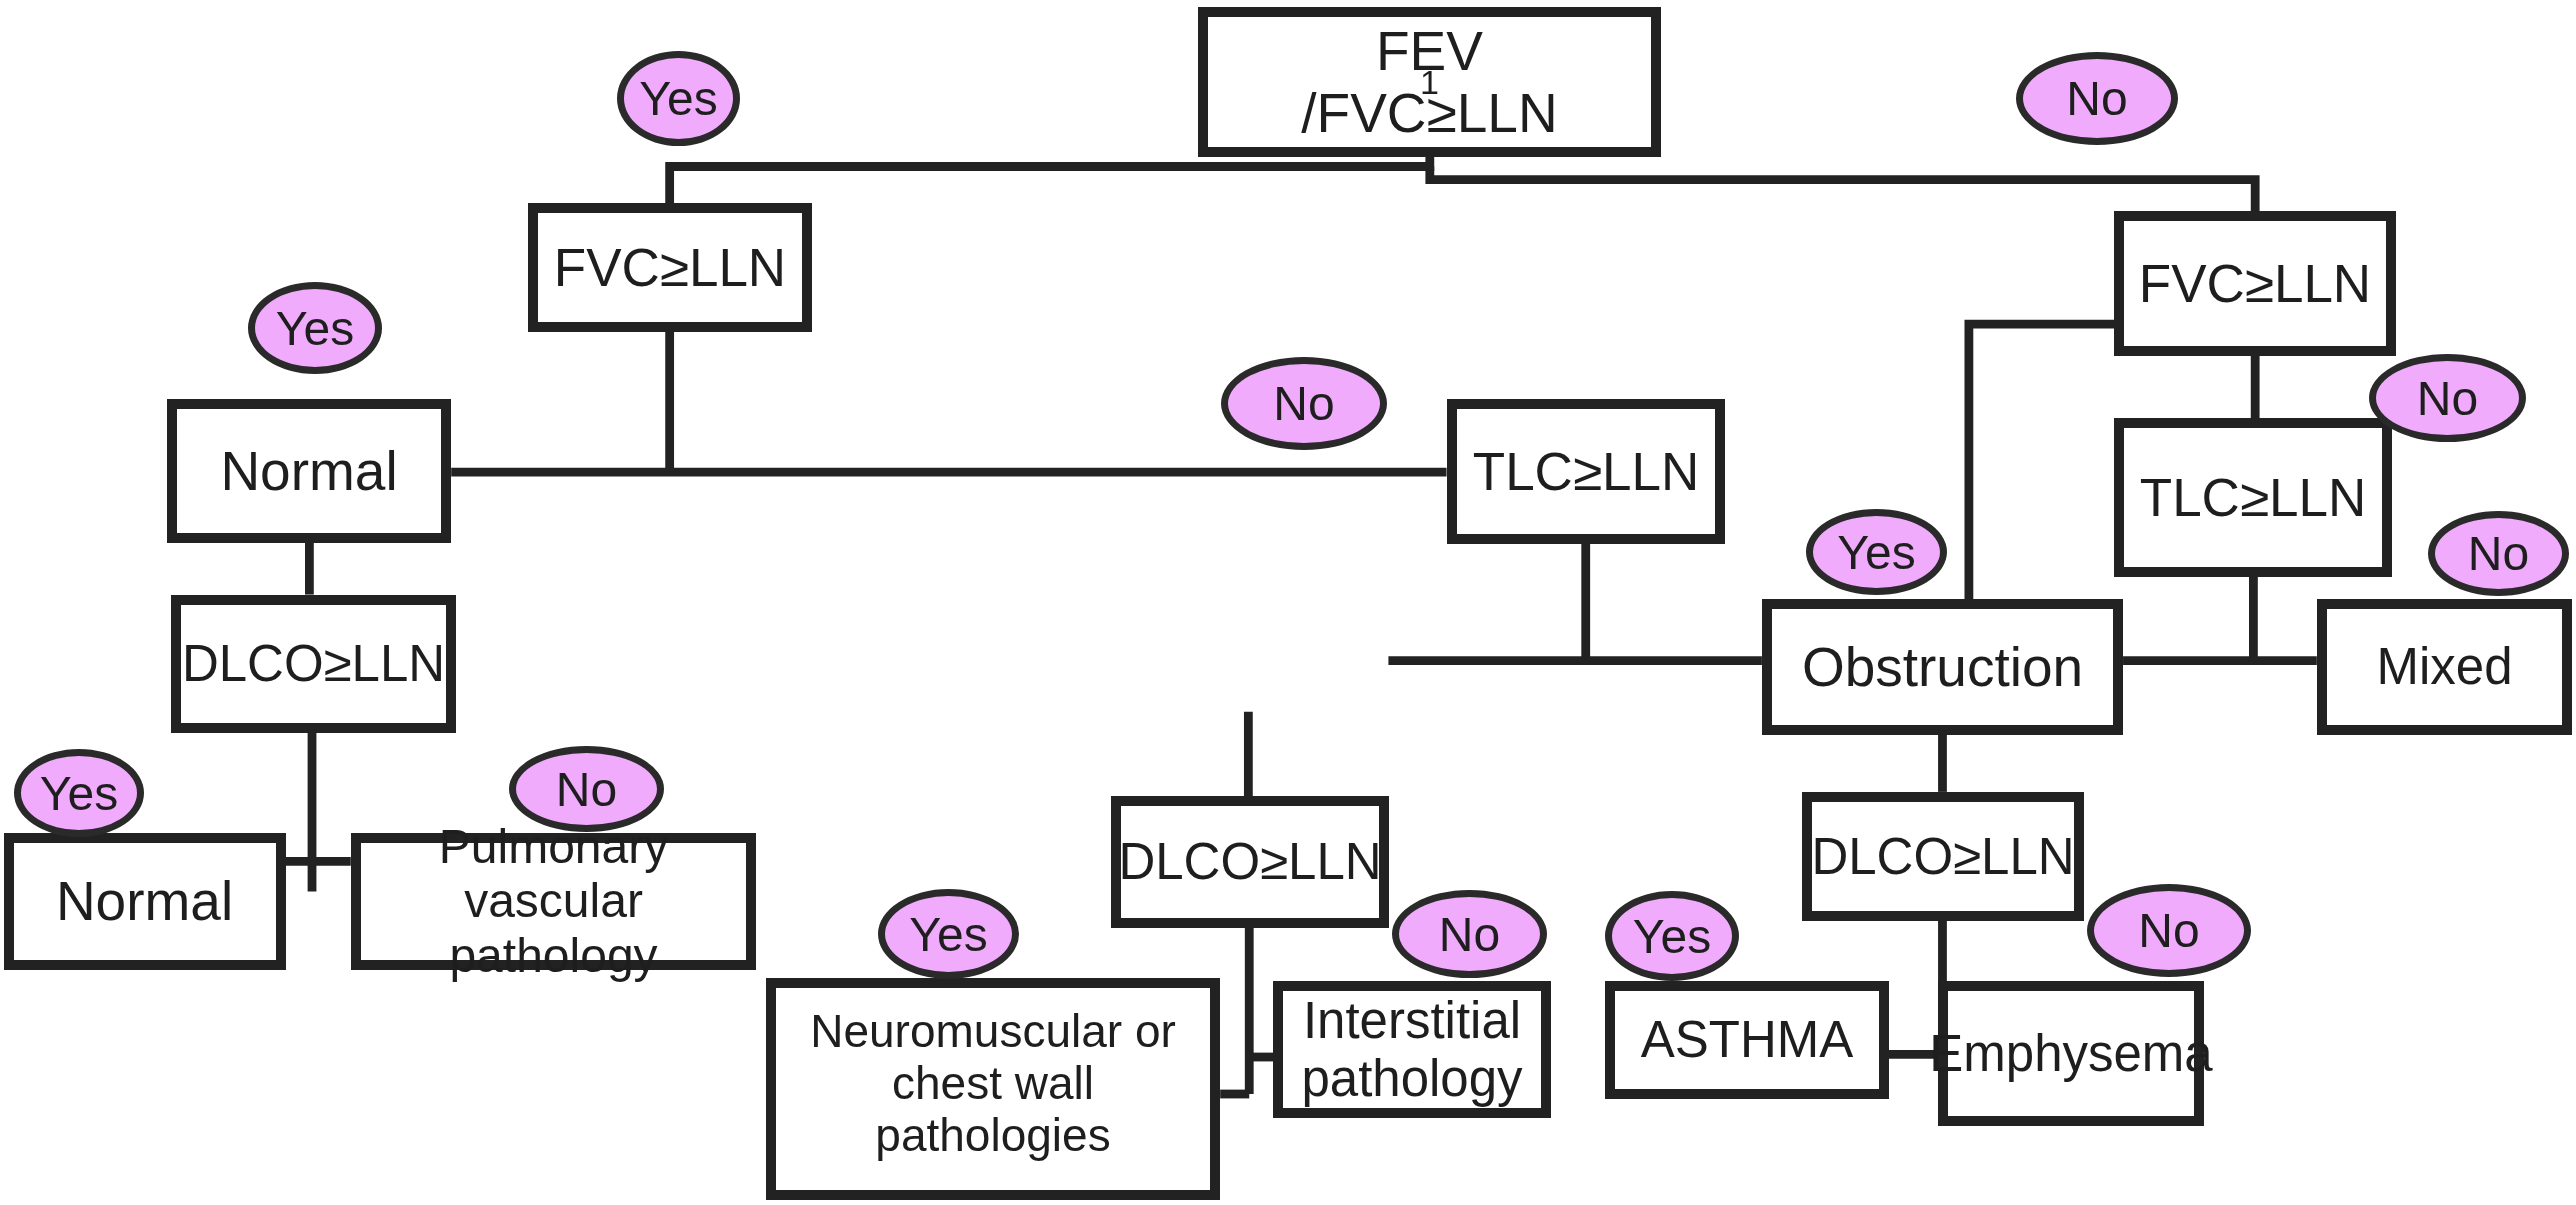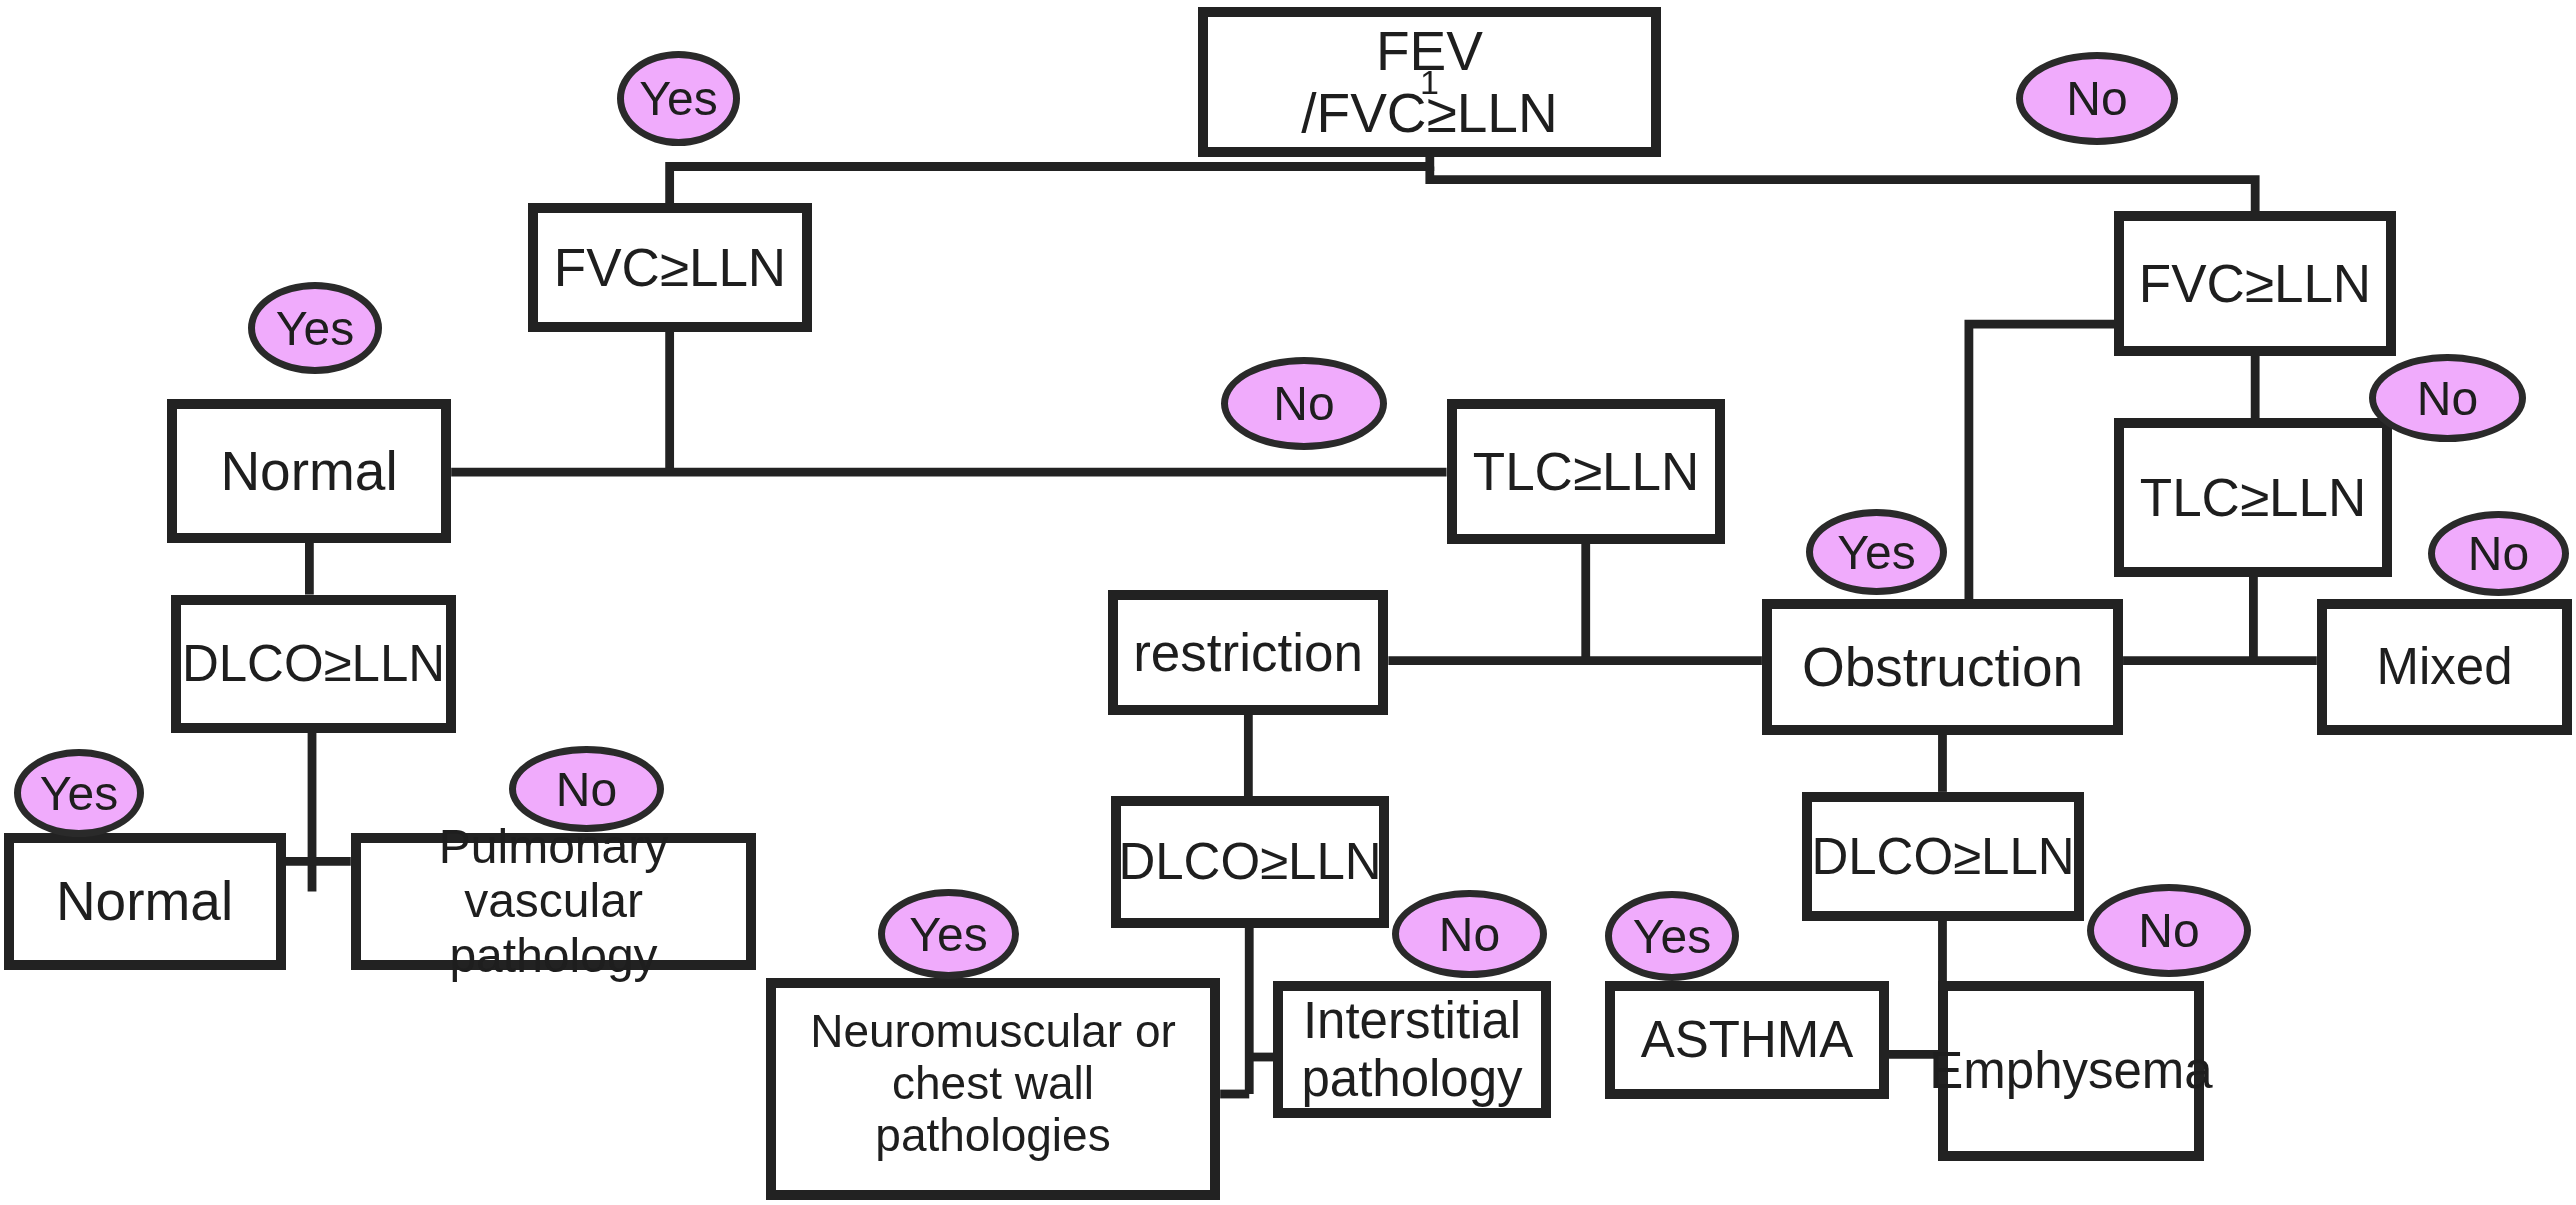--- a/index.html
+++ b/index.html
@@ -94,21 +94,20 @@
   <div class="node" style="left:2114px; top:211px; width:282px; height:145px">FVC≥LLN</div>
 
   <div class="node fs62" style="left:167px; top:399px; width:284px; height:144px">Normal</div>
 
   <div class="node" style="left:1447px; top:399px; width:278px; height:145px">TLC≥LLN</div>
 
   <div class="node" style="left:2114px; top:418px; width:278px; height:159px">TLC≥LLN</div>
 
   <div class="node fs58" style="left:171px; top:595px; width:285px; height:138px">DLCO≥LLN</div>
 
-  <div class="node" style="left:1108px; top:590px; width:280px; height:125px">restriction</div>
 
   <div class="node fs62" style="left:1762px; top:599px; width:361px; height:136px">Obstruction</div>
 
   <div class="node fs58" style="left:2317px; top:599px; width:255px; height:136px">Mixed</div>
 
   <div class="node fs58" style="left:1111px; top:796px; width:278px; height:132px">DLCO≥LLN</div>
 
   <div class="node fs58" style="left:1802px; top:792px; width:282px; height:129px">DLCO≥LLN</div>
 
   <div class="node fs62" style="left:3.5px; top:833px; width:282px; height:137px">Normal</div>
@@ -117,21 +116,21 @@
 pathology</div>
 
   <div class="node fs52 top-align" style="left:766px; top:978px; width:454px; height:222px">Neuromuscular or
 chest wall pathologies</div>
 
   <div class="node fs58" style="left:1273px; top:981px; width:278px; height:137px">Interstitial
 pathology</div>
 
   <div class="node fs58" style="left:1605px; top:981px; width:284px; height:118px">ASTHMA</div>
 
-  <div class="node fs58" style="left:1938px; top:981px; width:266px; height:180px">Emphysema</div>
+  <div class="node fs58" style="left:1938px; top:981px; width:266px; height:145px">Emphysema</div>
 
   <div class="oval" style="left:617px; top:51px; width:123px; height:95px">Yes</div>
 
   <div class="oval" style="left:2016px; top:52px; width:162px; height:93px">No</div>
 
   <div class="oval" style="left:248px; top:282px; width:134px; height:92px">Yes</div>
 
   <div class="oval" style="left:1221px; top:357px; width:166px; height:93px">No</div>
 
   <div class="oval" style="left:1806px; top:509px; width:141px; height:86px">Yes</div>

